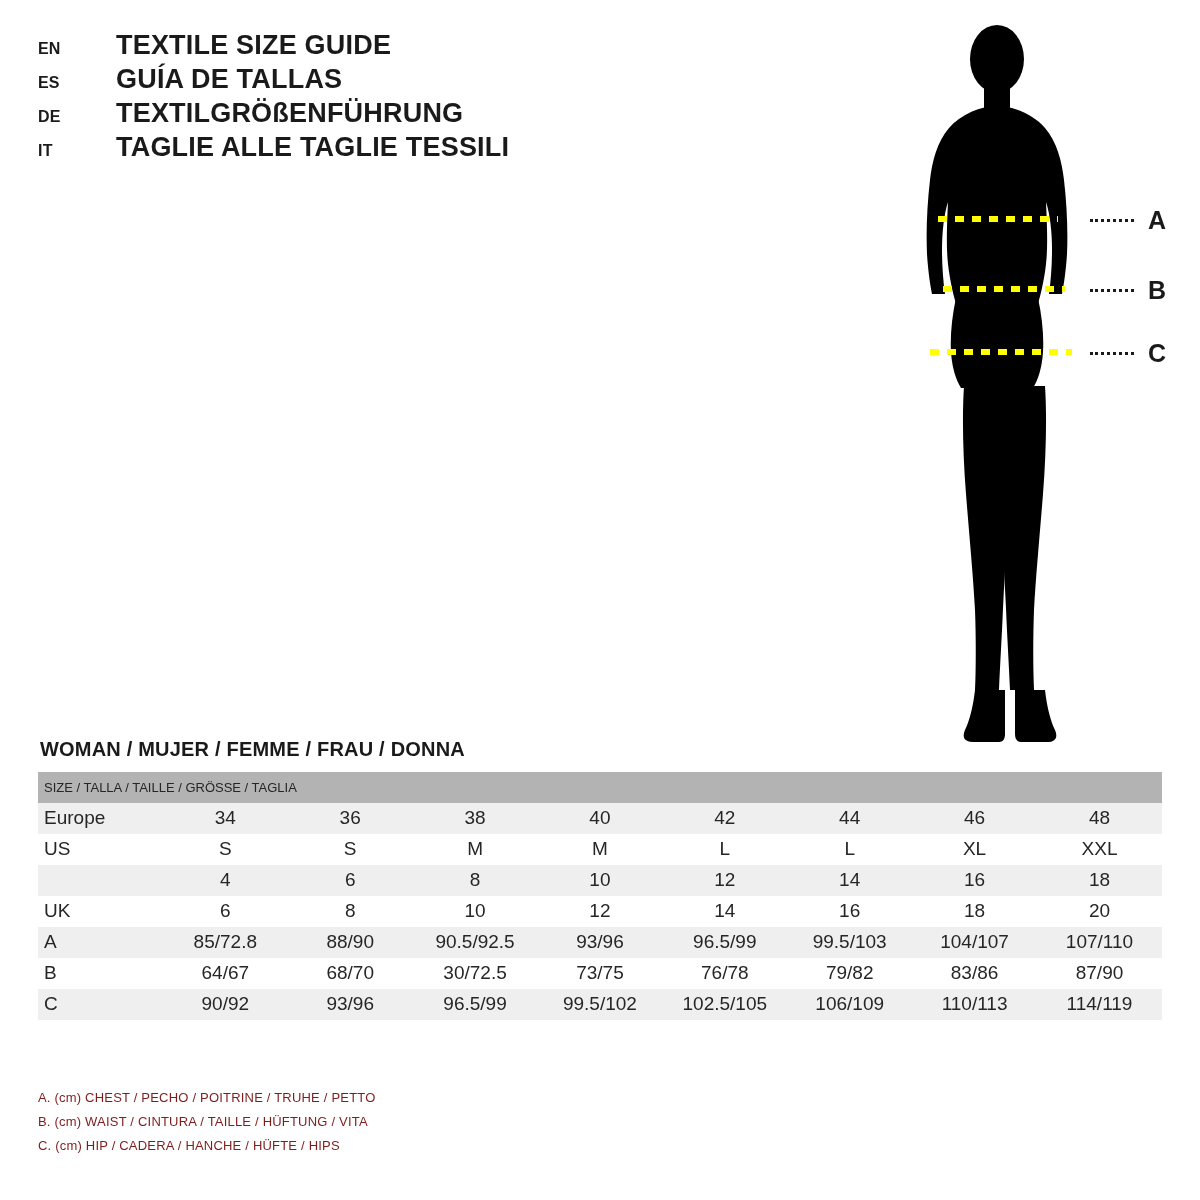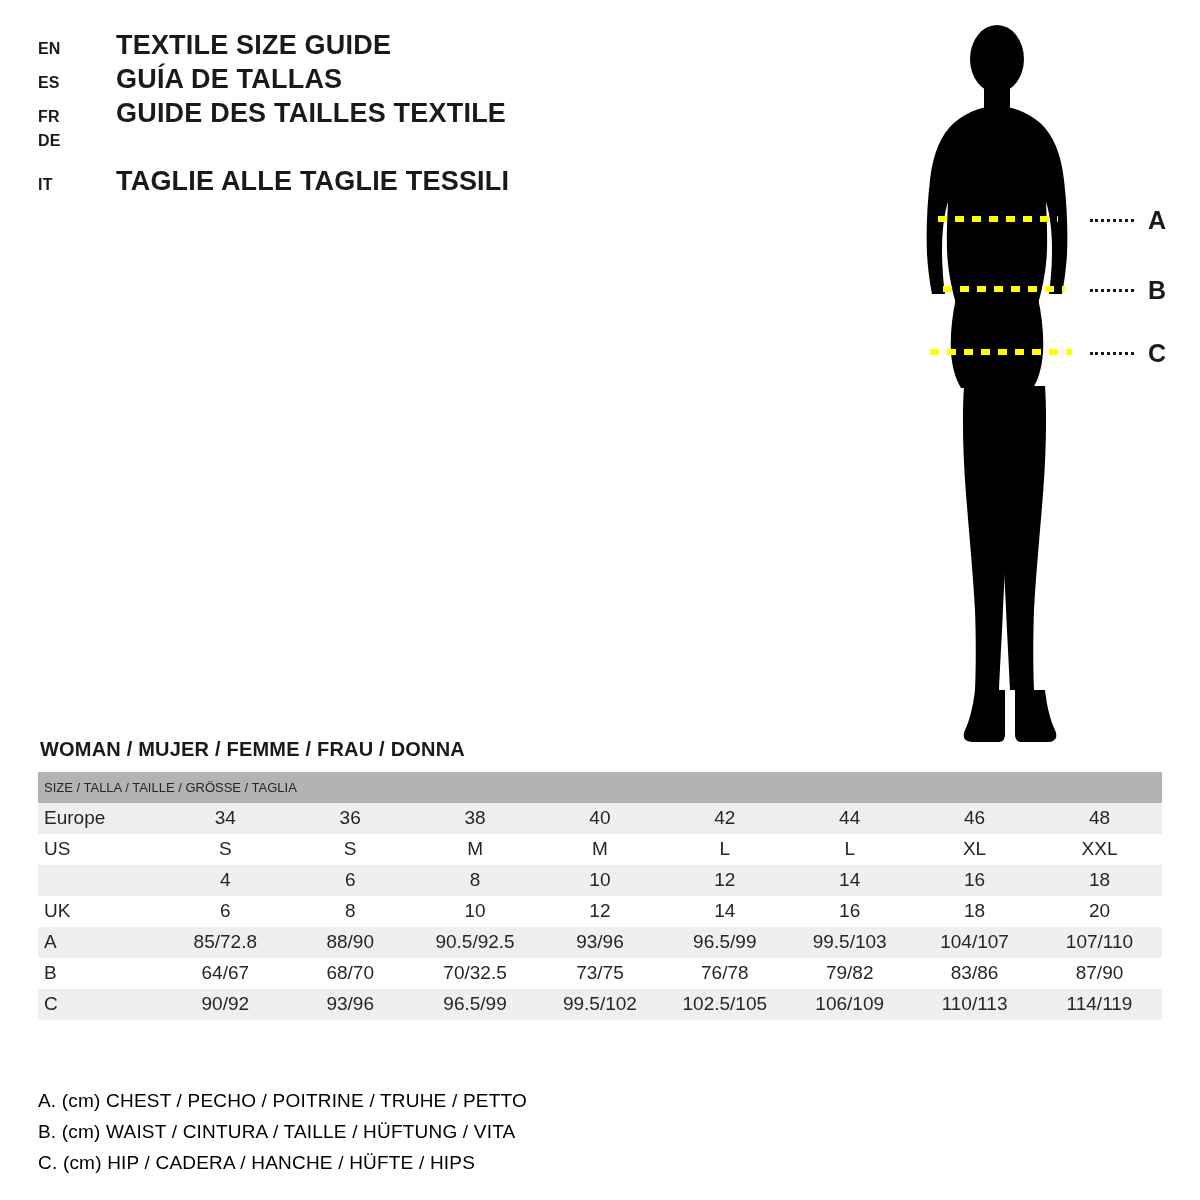--- a/index.html
+++ b/index.html
@@ -109,46 +109,43 @@
   tr.band-light td { background: #efefef; }
   tr.band-white td { background: #ffffff; }
 
   
   .legend {
     position: absolute;
     left: 38px;
     top: 1090px;
   }
   .legend-line {
-    font-size: 19px;
+    font-size: 13px;
     font-weight: 400;
     letter-spacing: 0.2px;
     margin-bottom: 9px;
-    color: #000000;
+    color: #7f1d1d;
     white-space: nowrap;
   }
 </style>
 </head>
 <body>
 
 <div class="title-block">
   <div class="title-row">
     <span class="title-lang">EN</span>
     <span class="title-text">TEXTILE SIZE GUIDE</span>
   </div>
   <div class="title-row">
     <span class="title-lang">ES</span>
     <span class="title-text">GUÍA DE TALLAS</span>
   </div>
   <div class="title-row">
-    <span class="title-lang">FR</span>
-    <span class="title-text">GUIDE DES TAILLES TEXTILE</span>
-  </div>
-  <div class="title-row">
     <span class="title-lang">DE</span>
+    <span class="title-text">TEXTILGRÖßENFÜHRUNG</span>
   </div>
   <div class="title-row">
     <span class="title-lang">IT</span>
     <span class="title-text">TAGLIE ALLE TAGLIE TESSILI</span>
   </div>
 </div>
 
 <div class="figure-wrap">
   <svg class="figure-svg" width="330" height="730" viewBox="0 0 330 730">
 
@@ -285,21 +282,21 @@
           <td class="col-v">93/96</td>
           <td class="col-v">96.5/99</td>
           <td class="col-v">99.5/103</td>
           <td class="col-v">104/107</td>
           <td class="col-v">107/110</td>
         </tr>
         <tr class="band-white">
           <td class="col-label">B</td>
           <td class="col-v">64/67</td>
           <td class="col-v">68/70</td>
-          <td class="col-v">70/32.5</td>
+          <td class="col-v">30/72.5</td>
           <td class="col-v">73/75</td>
           <td class="col-v">76/78</td>
           <td class="col-v">79/82</td>
           <td class="col-v">83/86</td>
           <td class="col-v">87/90</td>
         </tr>
         <tr class="band-light">
           <td class="col-label">C</td>
           <td class="col-v">90/92</td>
           <td class="col-v">93/96</td>

